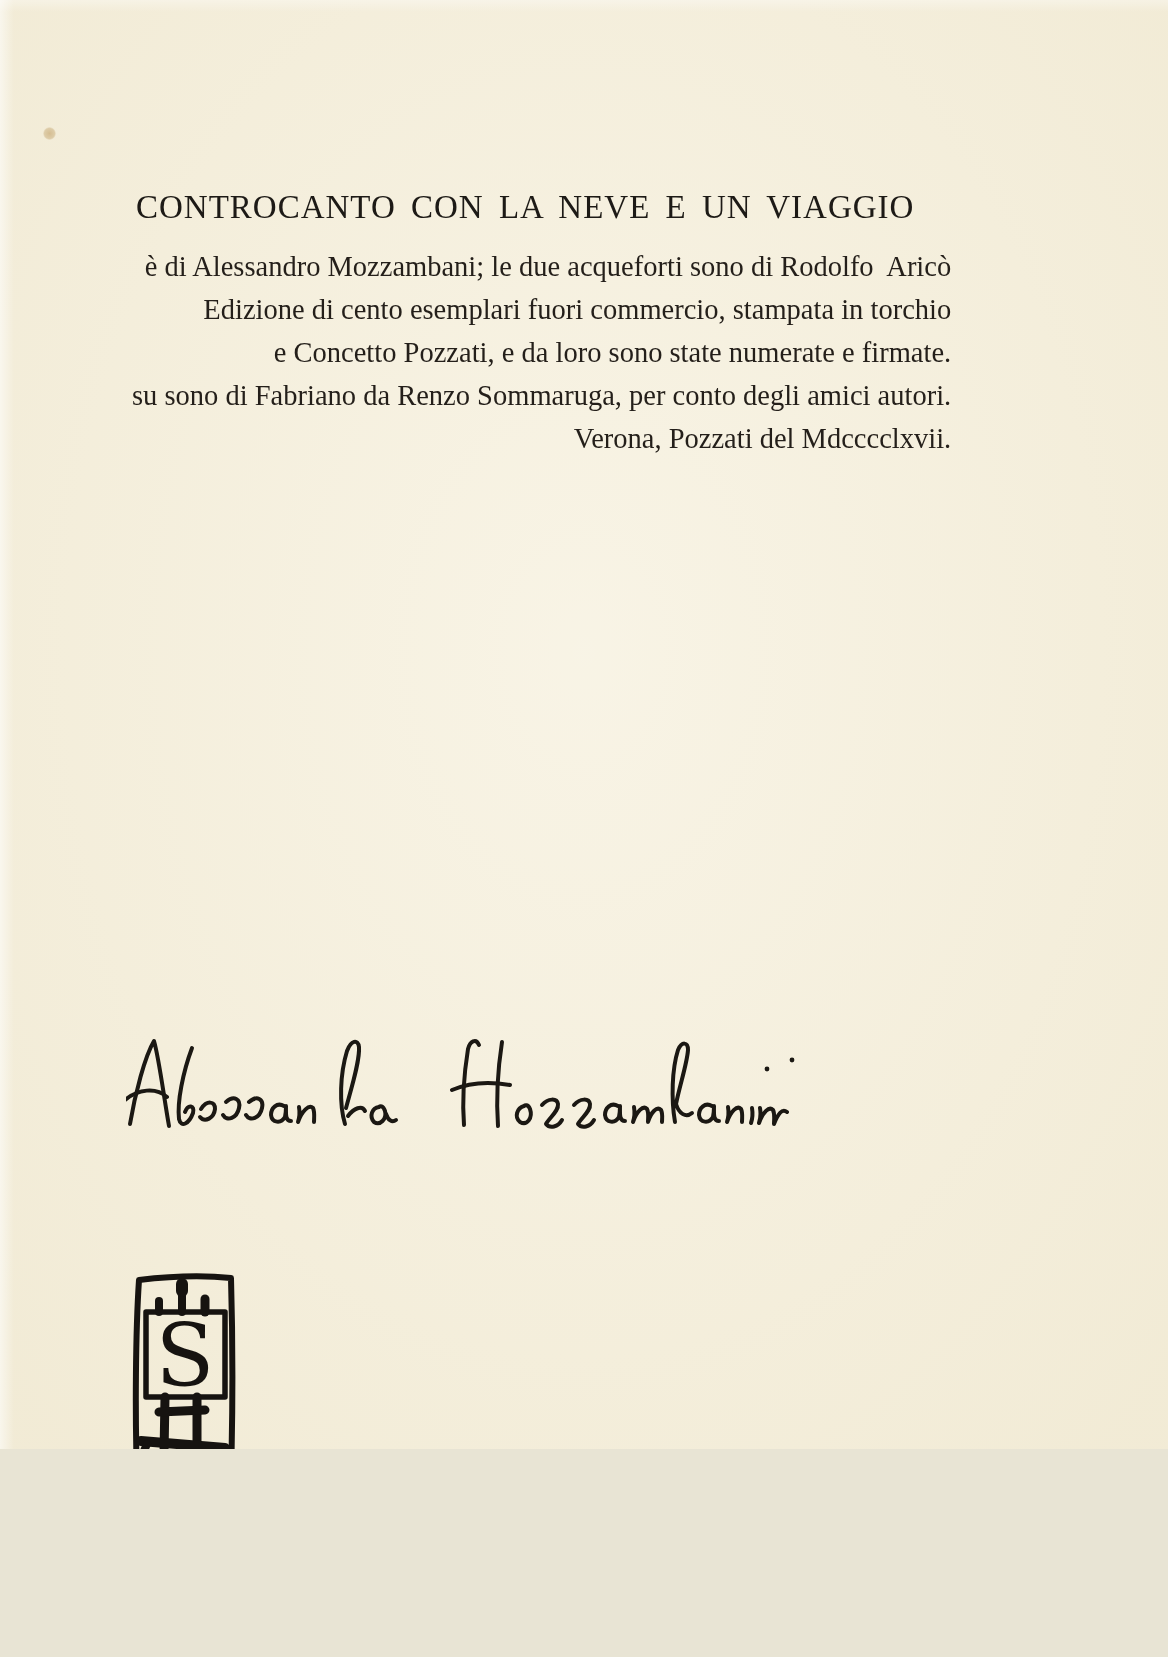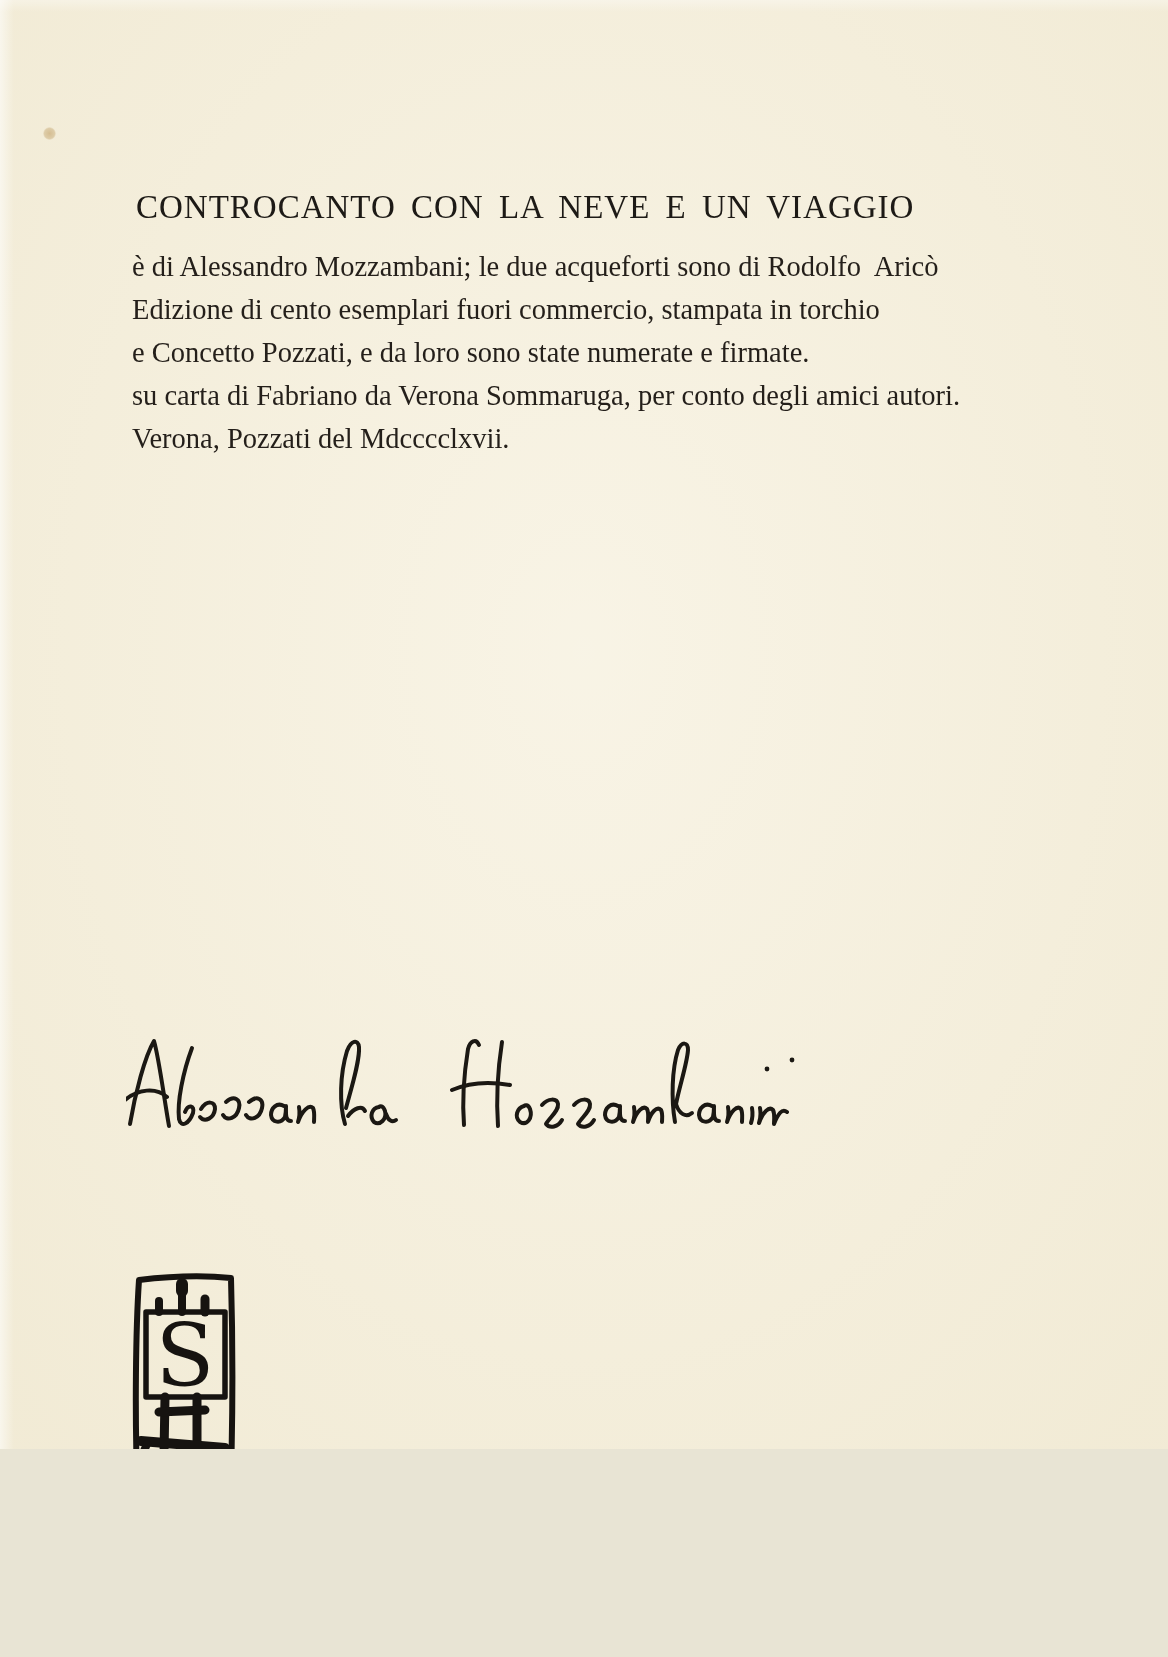--- a/index.html
+++ b/index.html
@@ -28,38 +28,38 @@
     word-spacing:6px;
     white-space:pre;
     color:#1d1a16;
   }
   .lines{
     position:absolute;left:132px;top:245px;
     font-size:28.5px;
     line-height:43px;
     color:#241f1a;
   }
-  .lines div{white-space:pre;}
+  .lines div{white-space:pre;text-align:right;}
   .signature{position:absolute;left:126px;top:1032px;}
   .logo{position:absolute;left:128px;top:1269px;}
 </style>
 </head>
 <body>
 
 <div class="page">
 
   <div class="spot"></div>
 
   <div class="title">CONTROCANTO CON LA NEVE E UN VIAGGIO</div>
 
   <div class="lines">
     <div>è di Alessandro Mozzambani; le due acqueforti sono di Rodolfo  Aricò</div>
     <div>Edizione di cento esemplari fuori commercio, stampata in torchio</div>
     <div>e Concetto Pozzati, e da loro sono state numerate e firmate.</div>
-    <div>su carta di Fabriano da Verona Sommaruga, per conto degli amici autori.</div>
+    <div>su sono di Fabriano da Renzo Sommaruga, per conto degli amici autori.</div>
     <div>Verona, Pozzati del Mdcccclxvii.</div>
   </div>
 
   <svg class="signature" width="684" height="100" viewBox="0 0 684 100" role="img" aria-label="Alessandro Mozzambani">
     <g fill="none" stroke="#1b1813" stroke-width="4" stroke-linecap="round" stroke-linejoin="round">
 
       <path d="M4,92 C9,62 19,24 28,9 C33,26 38,66 43,94"></path>
       <path d="M-1,68 C12,57 30,55 41,65"></path>
 
       <path d="M66,16 C57,40 51,70 53,87 C55,96 63,92 67,81 C69,73 62,72 59,80"></path>

